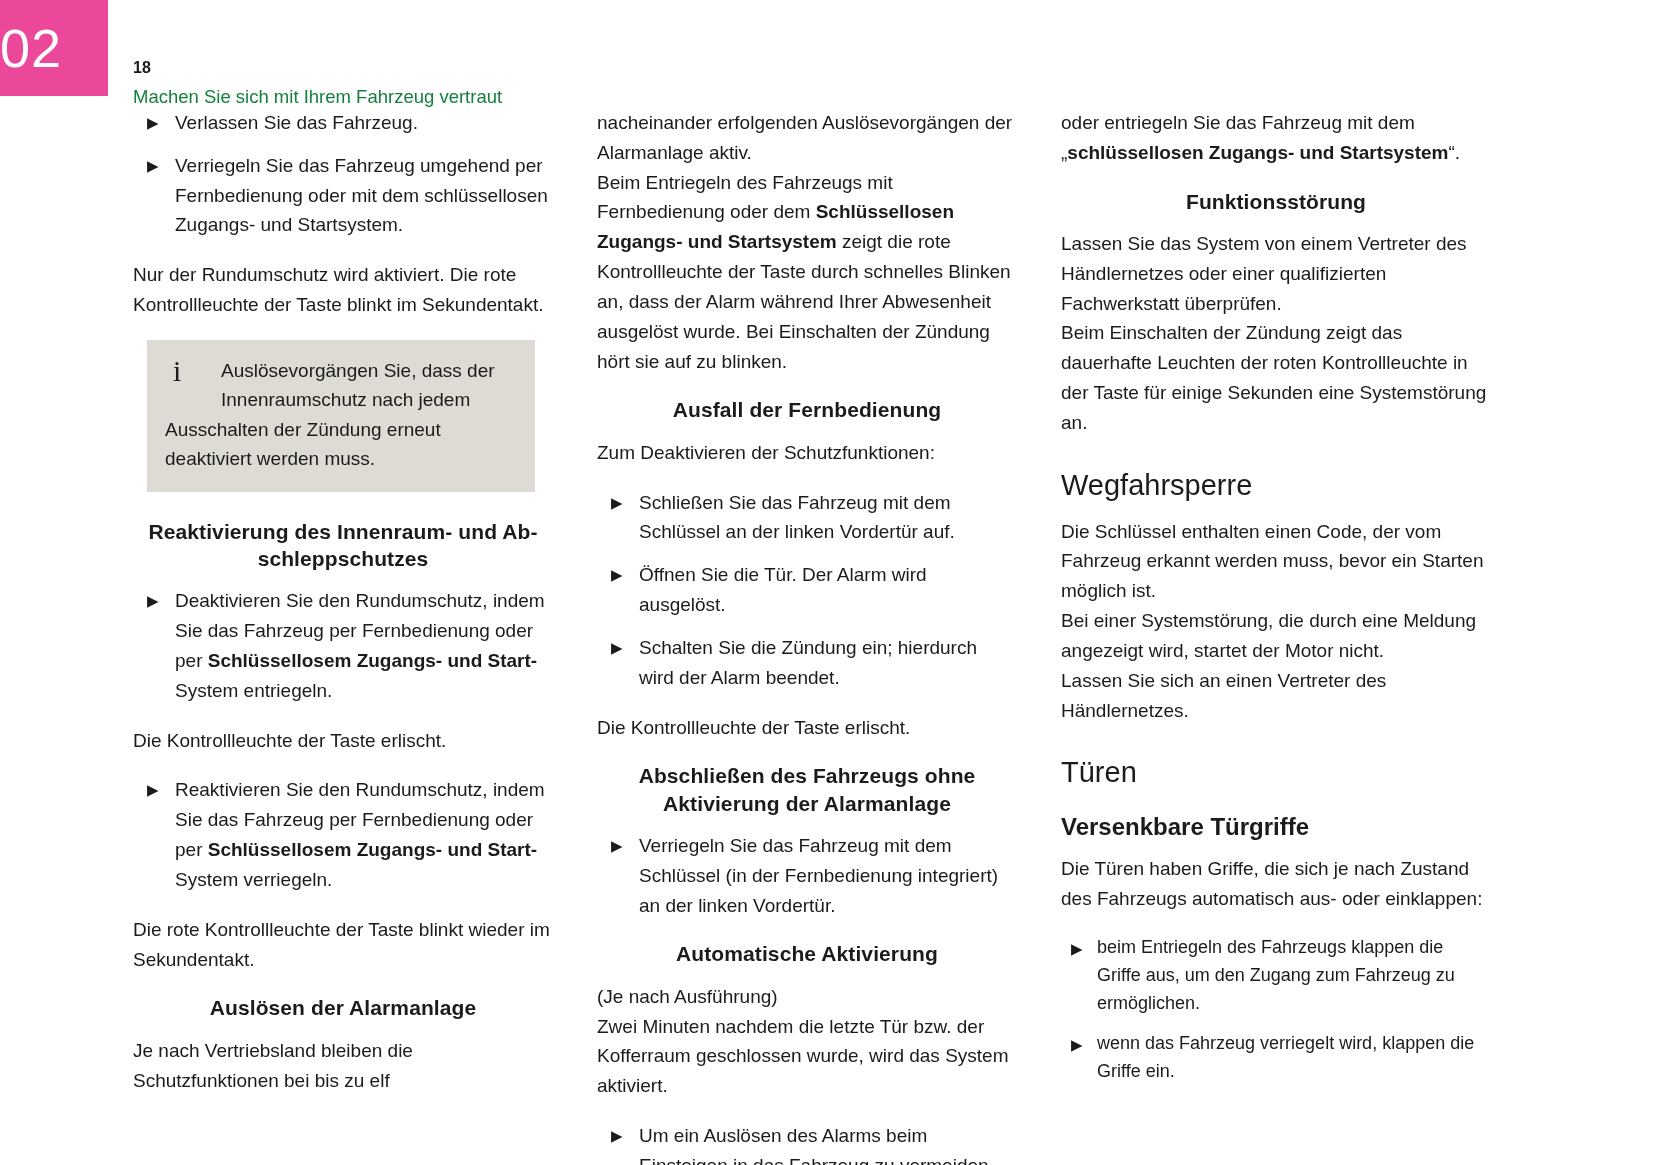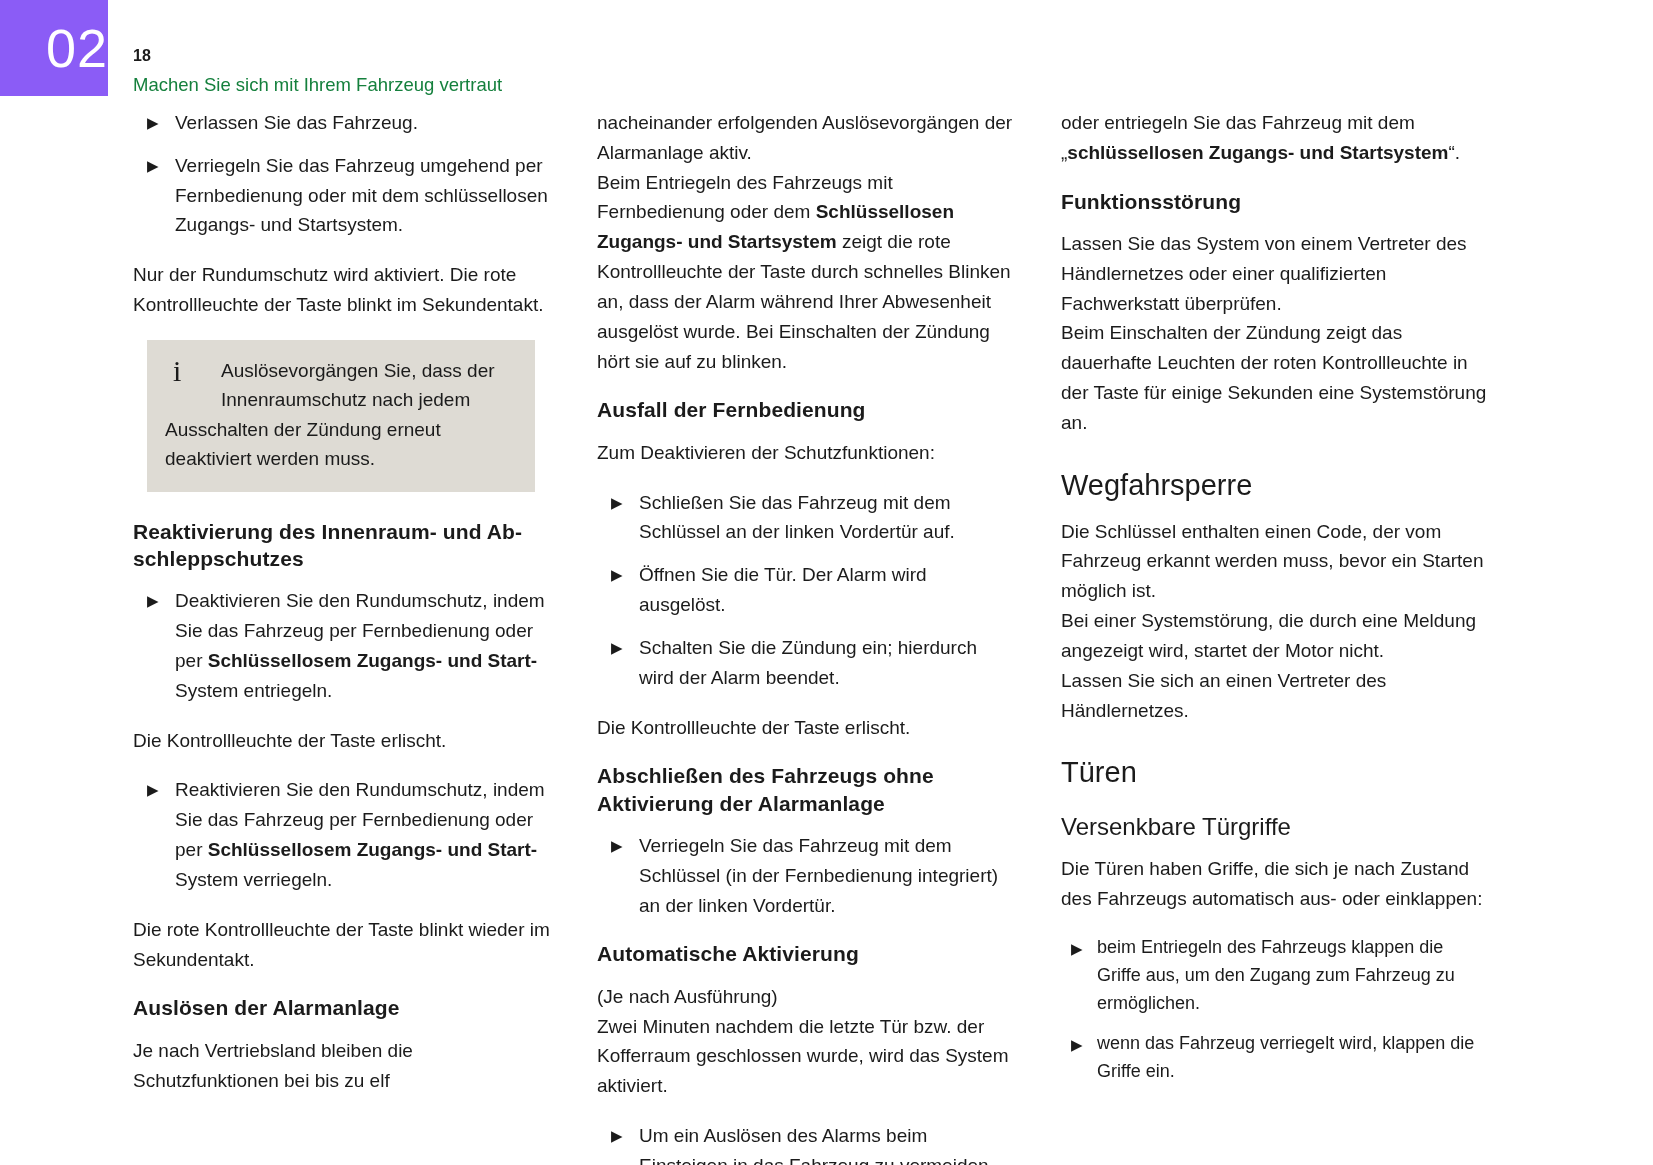--- a/index.html
+++ b/index.html
@@ -16,43 +16,43 @@
     overflow: hidden;
   }
 
   
   .chapter-tab {
     position: absolute;
     left: 0;
     top: 0;
     width: 108px;
     height: 96px;
-    background: #8b5cf6;
+    background: #ec4899;
     color: #ffffff;
     display: flex;
     align-items: center;
-    justify-content: flex-end;
+    justify-content: flex-start;
     font-size: 54px;
     font-weight: 300;
     letter-spacing: 1px;
     line-height: 1;
   }
 
   
   .page-header {
     position: absolute;
     left: 133px;
     top: 42px;
     width: 900px;
   }
   .page-number {
     font-size: 16px;
     font-weight: bold;
     line-height: 1.2;
-    margin: 4px 0 8px 0;
+    margin: 16px 0 8px 0;
   }
   .header-title {
     font-size: 18.5px;
     font-weight: 400;
     line-height: 1.25;
     margin: 0;
     color: #15803d;
   }
 
   
@@ -135,31 +135,32 @@
   .note-box .note-line-indent {
     padding-left: 56px;
   }
 
   h2.sec-title {
     font-size: 21px;
     font-weight: bold;
     line-height: 1.3;
     margin: 4px 0 14px 0;
     letter-spacing: .1px;
+    text-align: center;
   }
 
   h3.big-title {
     font-size: 29px;
     font-weight: 400;
     line-height: 1.2;
     margin: 30px 0 14px 0;
   }
   h4.mid-title {
     font-size: 24px;
-    font-weight: 400;
+    font-weight: 700;
     line-height: 1.25;
     margin: 22px 0 12px 0;
   }
 
   b, strong { font-weight: bold; }
 </style>
 </head>
 <body>
 
 <div class="chapter-tab">

